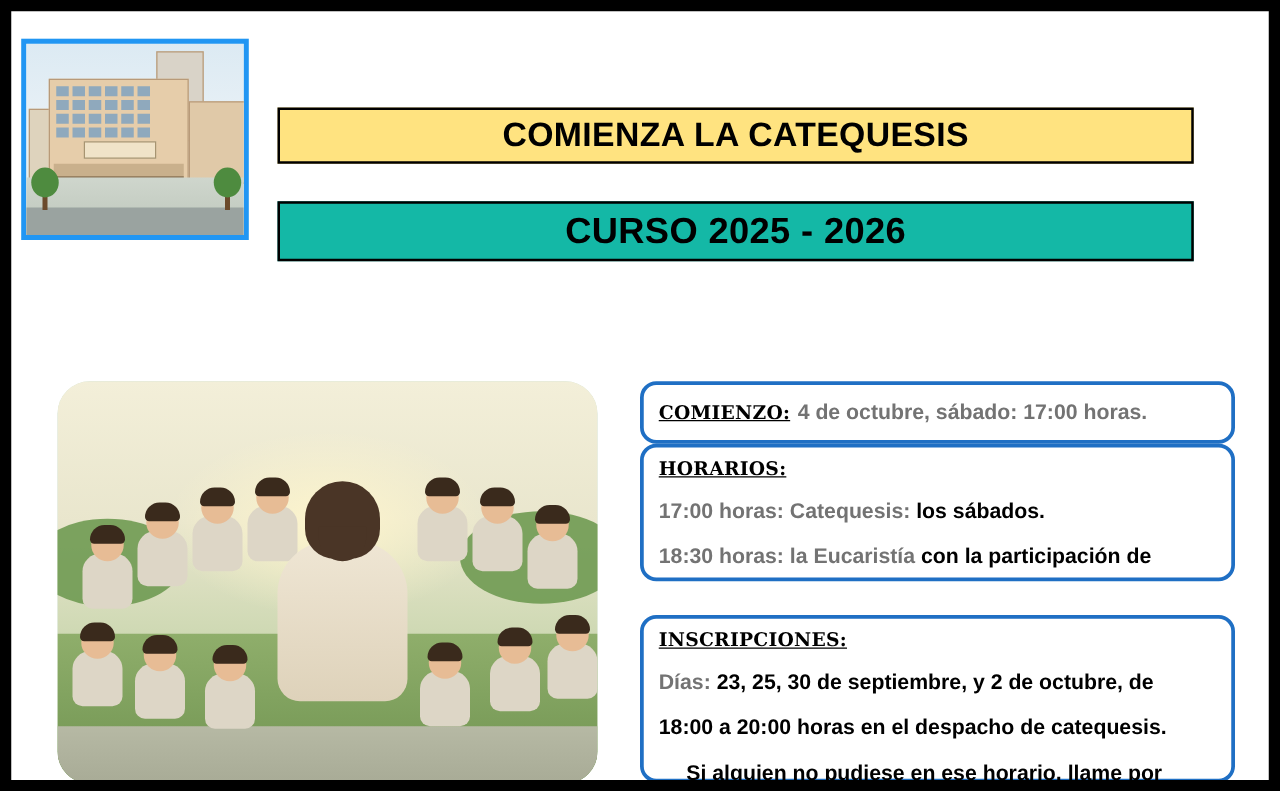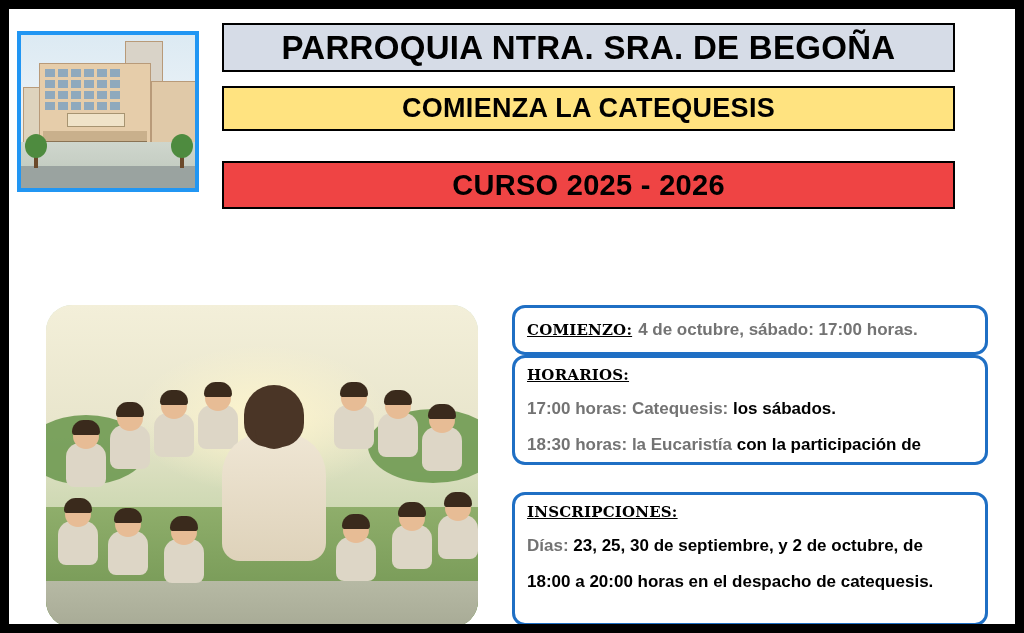--- a/index.html
+++ b/index.html
@@ -130,21 +130,21 @@
     background: #d6dce7;
     font-size: 33px;
   }
   .banner-sub {
     left: 213px; top: 77px; width: 733px; height: 45px;
     background: #ffe380;
     font-size: 27px;
   }
   .banner-course {
     left: 213px; top: 152px; width: 733px; height: 48px;
-    background: #ef4444;
+    background: #14b8a6;
     font-size: 29px;
   }
 
   
   .scene-frame {
     position: absolute;
     left: 37px;
     top: 296px;
     width: 432px;
     height: 322px;
@@ -328,21 +328,20 @@
         <i></i>
     </div>
     <div class="sign"></div>
     <div class="awning"></div>
     <div class="ground"></div>
     <div class="road"></div>
     <div class="tree" style="left:4px;"></div>
     <div class="tree" style="left:150px;"></div>
   </div>
 
-  <div class="banner banner-title">PARROQUIA NTRA. SRA. DE BEGOÑA</div>
   <div class="banner banner-sub">COMIENZA LA CATEQUESIS</div>
   <div class="banner banner-course">CURSO 2025 - 2026</div>
 
   <div class="scene-frame">
     <div class="sky-bg"></div>
     <div class="sun-glow"></div>
     <div class="bush" style="left:-20px; top:110px; width:120px; height:70px;"></div>
     <div class="bush" style="right:-20px; top:104px; width:130px; height:74px;"></div>
     <div class="grass"></div>
     <div class="path"></div>
@@ -450,15 +449,16 @@
       <span class="red">18:30 horas: la Eucaristía</span><span> con la participación de</span>
     </div>
   </div>
 
   <div class="info-box box-inscripciones">
     <div class="lbl nowrap-head">INSCRIPCIONES:</div>
     <div class="line">
       <span class="red">Días:</span><span> 23, 25, 30 de septiembre, y 2 de octubre, de</span>
     </div>
     <div class="line">18:00 a 20:00 horas en el despacho de catequesis.</div>
+    <div class="line indent">Si alguien no pudiese en ese horario, llame por</div>
   </div>
 
 </div>
 
 </body></html>

